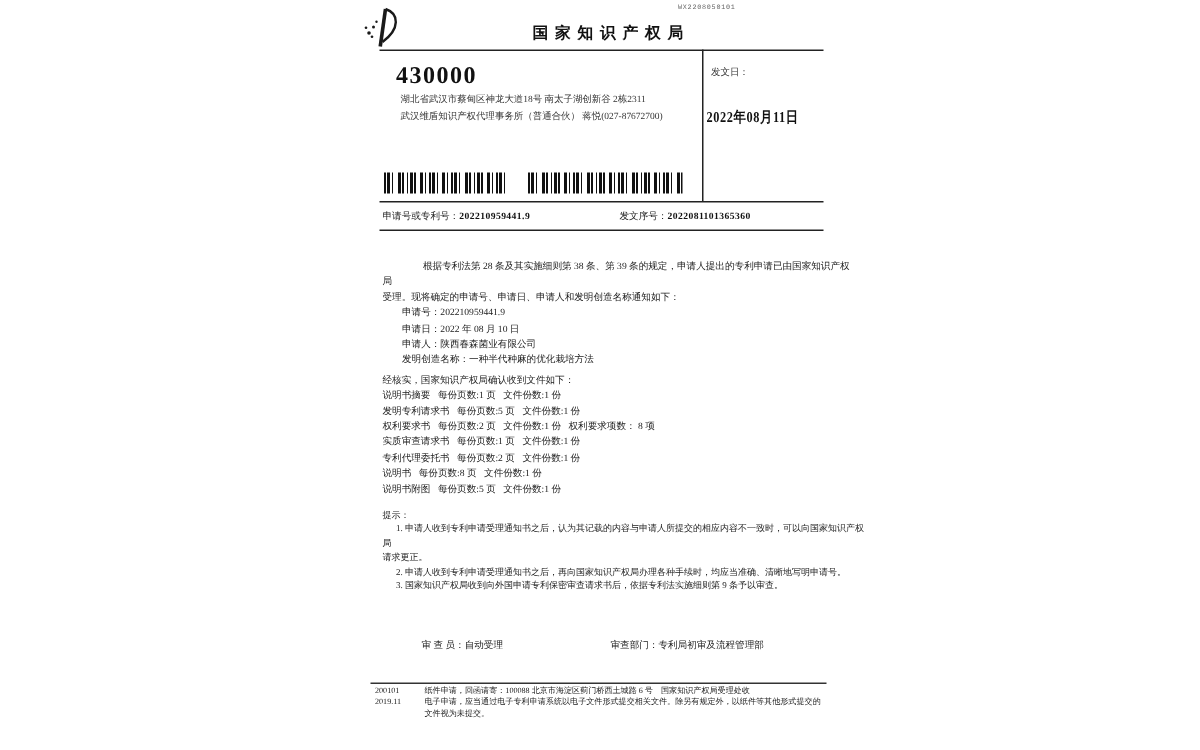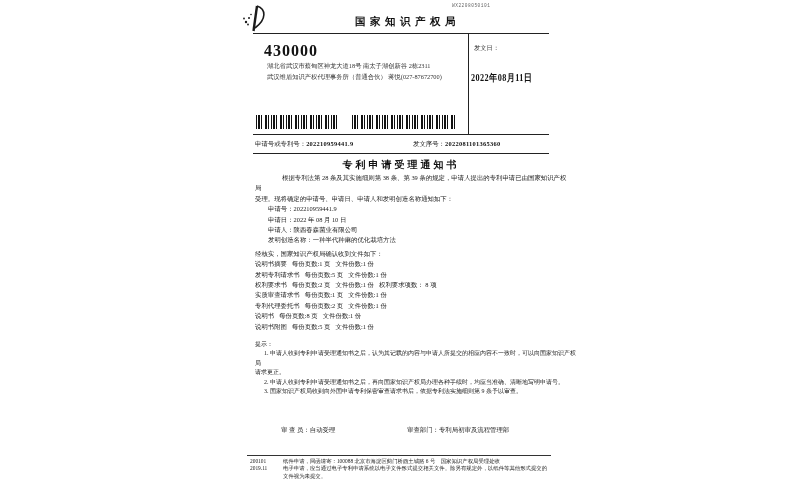--- a/index.html
+++ b/index.html
@@ -99,21 +99,20 @@
   <div id="barcode2" class="abs barcode"></div>
 
   <div id="appnum" class="abs numrow">
     <span>申请号或专利号：</span><b>202210959441.9</b>
   </div>
   <div id="serial" class="abs numrow">
     <span>发文序号：</span><b>2022081101365360</b>
   </div>
   <div id="rule-bot" class="abs hline"></div>
 
-  <div id="notice-title" class="abs">专利申请受理通知书</div>
 
   <div id="body" class="abs">
     <p class="para1">根据专利法第 28 条及其实施细则第 38 条、第 39 条的规定，申请人提出的专利申请已由国家知识产权局
 受理。现将确定的申请号、申请日、申请人和发明创造名称通知如下：</p>
     <div class="field">
       <span>申请号：</span><span>202210959441.9</span>
     </div>
     <div class="field">
       <span>申请日：</span><span>2022 年 08 月 10 日</span>
     </div>

